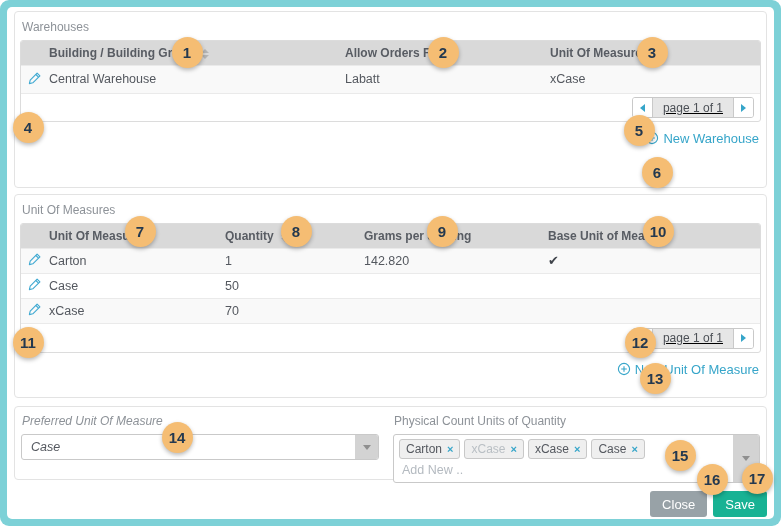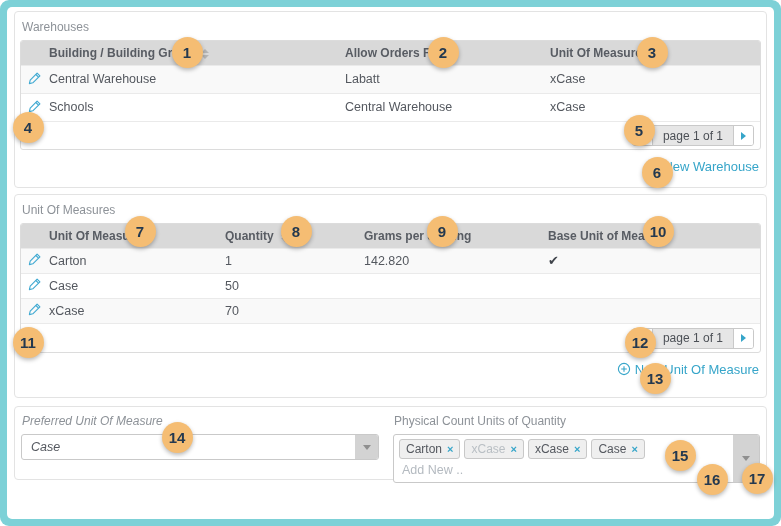--- a/index.html
+++ b/index.html
@@ -25,21 +25,21 @@
   tr.stripe td{background:#f9f9f9;}
   .icon-cell{text-align:center;}
   .sort-icon{display:inline-block;vertical-align:middle;margin-left:7px;}
   .sort-icon i{display:block;width:0;height:0;border-left:4px solid transparent;border-right:4px solid transparent;}
   .sort-icon .up{border-bottom:4px solid #b5b5b5;margin-bottom:2px;}
   .sort-icon .dn{border-top:4px solid #b5b5b5;}
   .check{font-size:13px;color:#3f444b;}
 
   .pager-row{display:flex;justify-content:flex-end;align-items:center;border-top:1px solid #eaeaea;padding:0 6px;}
   .wh-pager-row{height:28px;} .uom-pager-row{height:29px;}
-  .pager{display:inline-flex;align-items:stretch;height:21px;border:1px solid #c9c9c9;border-radius:3px;overflow:hidden;background:#fff;}
+  .pager{display:inline-flex;align-items:stretch;height:21px;border:1px solid #c9c9c9;border-radius:3px;overflow:hidden;background:#fff;text-decoration:underline;}
   .pager-btn{width:19px;display:flex;align-items:center;justify-content:center;background:#fff;cursor:pointer;}
   .tri-l{width:0;height:0;border-top:4px solid transparent;border-bottom:4px solid transparent;border-right:5px solid var(--accent-link);}
   .tri-r{width:0;height:0;border-top:4px solid transparent;border-bottom:4px solid transparent;border-left:5px solid var(--accent-link);}
   .pager-label{background:#e6e6e6;border-left:1px solid #c9c9c9;border-right:1px solid #c9c9c9;display:flex;align-items:center;padding:0 10px;font-size:12px;color:#4c5056;}
 
   .link-row{display:flex;justify-content:flex-end;align-items:center;height:32px;padding-right:2px;}
   .new-link{display:inline-flex;align-items:center;gap:4px;color:var(--accent-link);font-size:13px;cursor:pointer;text-decoration:none;}
 
   .sec-gap1{height:6px;} .sec-gap2{height:8px;}
   #warehouses-panel{height:177px;margin-top:2px;}
@@ -101,31 +101,20 @@
               <td class="icon-cell"><span class="pencil-svg"><svg width="14" height="14" viewBox="0 0 16 16">
                       <g stroke="#41aad2" fill="none" stroke-width="1.3" stroke-linejoin="round">
                         <path d="M10.4 2.4l3.2 3.2L5.5 13.5 1.6 14.4 2.5 10.5z"></path>
                         <path d="M9 4l3 3"></path>
                       </g>
                     </svg></span></td>
               <td>Central Warehouse</td>
               <td>Labatt</td>
               <td>xCase</td>
             </tr>
-            <tr>
-              <td class="icon-cell"><span class="pencil-svg"><svg width="14" height="14" viewBox="0 0 16 16">
-                      <g stroke="#41aad2" fill="none" stroke-width="1.3" stroke-linejoin="round">
-                        <path d="M10.4 2.4l3.2 3.2L5.5 13.5 1.6 14.4 2.5 10.5z"></path>
-                        <path d="M9 4l3 3"></path>
-                      </g>
-                    </svg></span></td>
-              <td>Schools</td>
-              <td>Central Warehouse</td>
-              <td>xCase</td>
-            </tr>
           </tbody>
         </table>
         <div class="pager-row wh-pager-row">
           <div class="pager">
             <div class="pager-btn">
                 <span class="tri-l"></span>
               </div>
             <div class="pager-label">page 1 of 1</div>
             <div class="pager-btn">
                 <span class="tri-r"></span>
@@ -270,20 +259,24 @@
             </div>
             <input class="addnew-input" placeholder="Add New .." style="">
             <span class="caret-btn">
                 <span class="caret"></span>
               </span>
           </div>
         </div>
       </div>
     </div>
 
+    <div class="footer-btns">
+      <button class="btn btn-close">Close</button>
+      <button class="btn btn-save">Save</button>
+    </div>
 
   </div>
 
 <div class="ann" style="left: 171.5px; top: 36.5px;">1</div>
     <div class="ann" style="left: 427.5px; top: 36.5px;">2</div>
     <div class="ann" style="left: 636.5px; top: 36.5px;">3</div>
     <div class="ann" style="left: 12.5px; top: 111.5px;">4</div>
     <div class="ann" style="left: 623.5px; top: 114.5px;">5</div>
     <div class="ann" style="left: 641.5px; top: 156.5px;">6</div>
     <div class="ann" style="left: 124.5px; top: 215.5px;">7</div>

